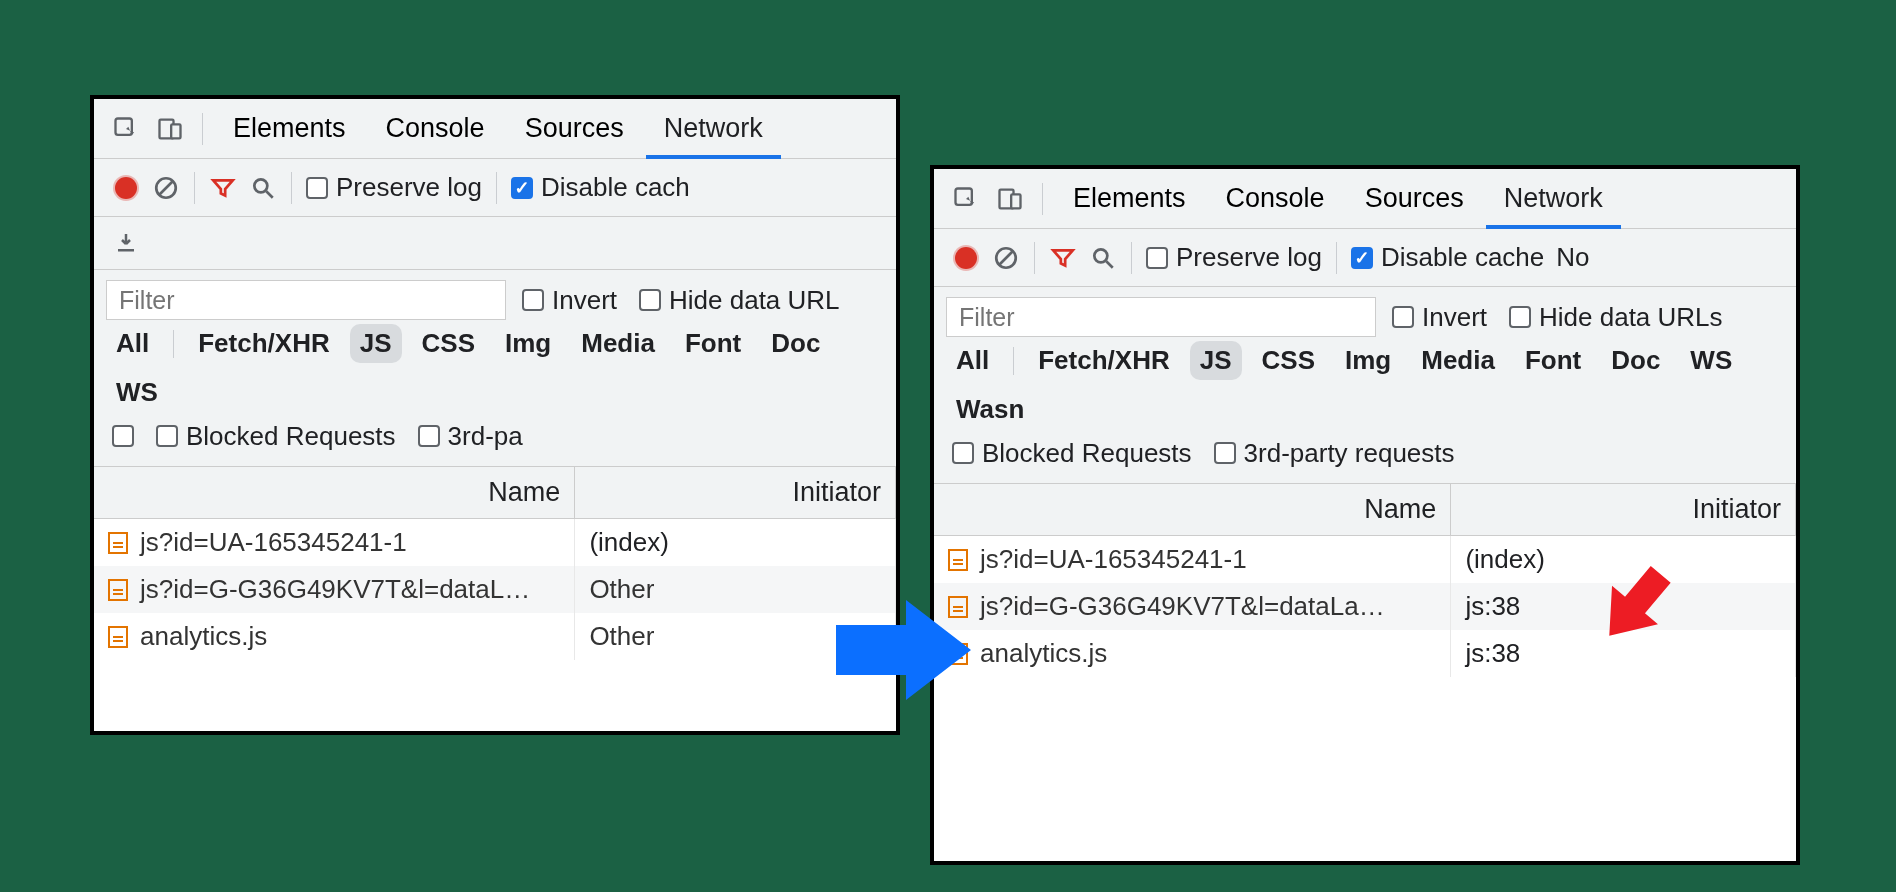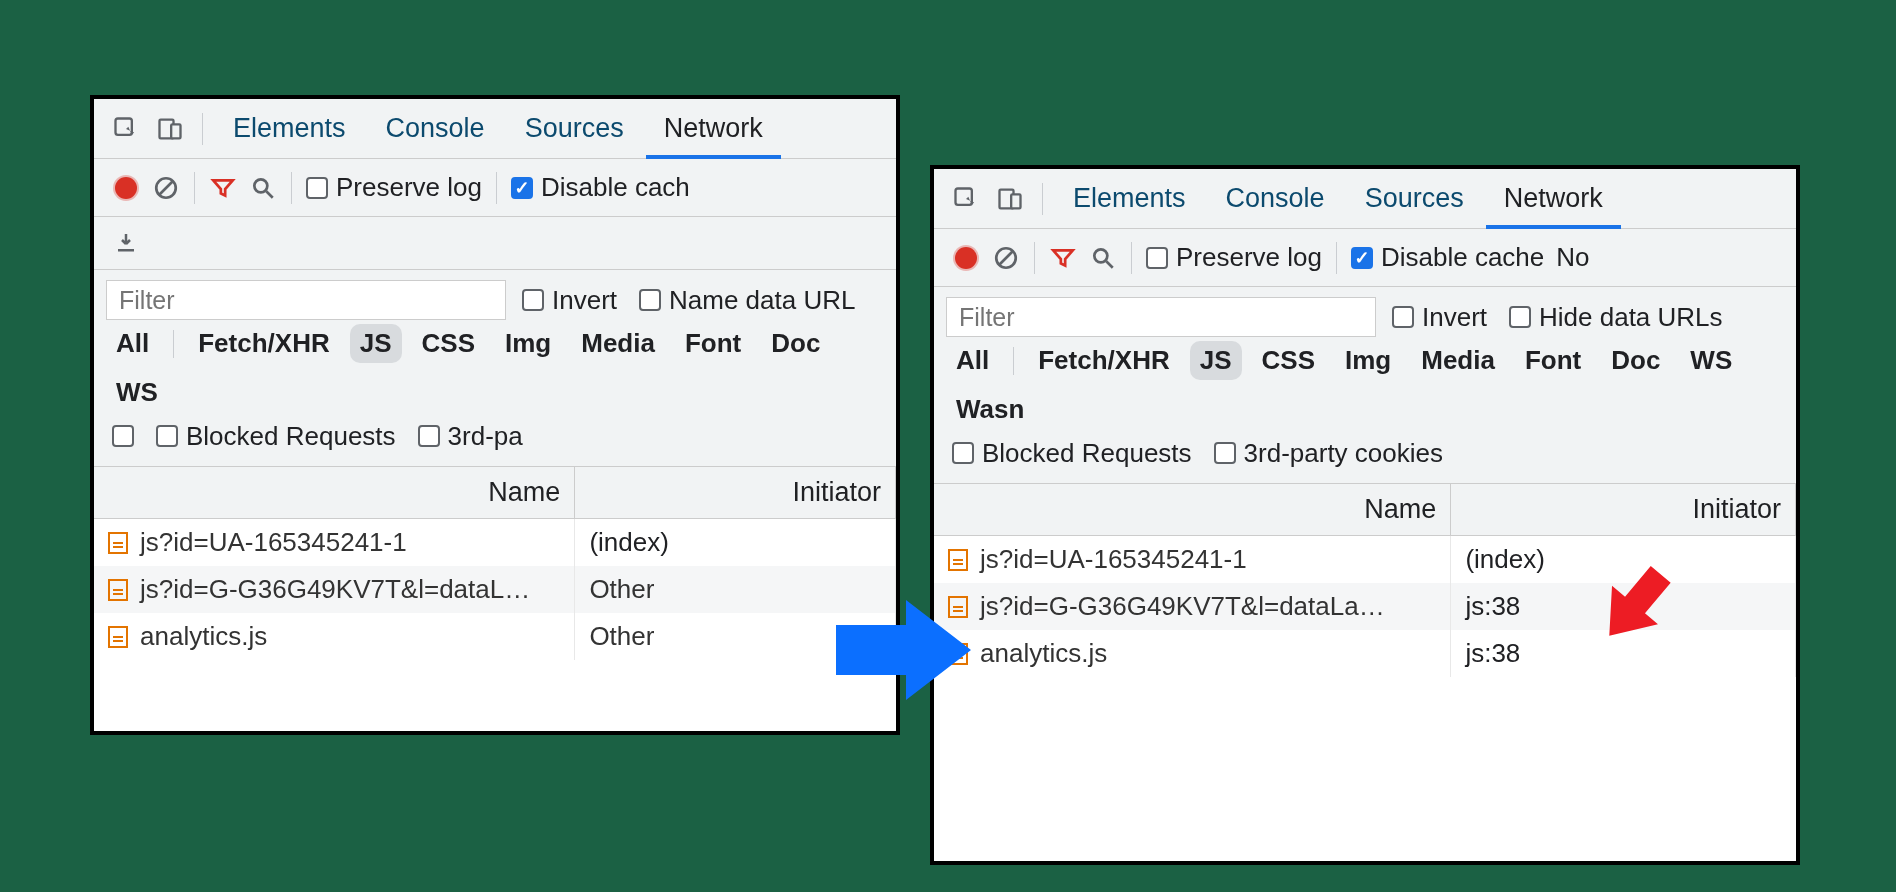--- a/index.html
+++ b/index.html
@@ -52,21 +52,21 @@
     width: 1px;
     height: 32px;
     background: #cacdd1;
     margin: 0 8px;
   }
   .tab {
     padding: 0 18px;
     height: 60px;
     display: flex;
     align-items: center;
-    color: #0c4a6e;
+    color: #000000;
     cursor: pointer;
     font-size: 27px;
   }
   .tab.active {
     color: #202124;
     box-shadow: inset 0 -4px 0 #1a73e8;
   }
   .toolbar {
     display: flex;
     align-items: center;
@@ -270,21 +270,21 @@
 
   <div class="filterbar">
     <div class="filter-row">
       <input class="filter-input" placeholder="Filter" style="">
       <label class="chk">
           <span class="chkbox"></span>
           <span>Invert</span>
         </label>
       <label class="chk">
           <span class="chkbox"></span>
-          <span>Name data URL</span>
+          <span>Hide data URL</span>
         </label>
     </div>
     <div class="filter-row">
       <span class="type-pill">All</span>
       <span class="pill-divider"></span>
       <span class="type-pill">Fetch/XHR</span>
       <span class="type-pill sel">JS</span>
       <span class="type-pill">CSS</span>
       <span class="type-pill">Img</span>
       <span class="type-pill">Media</span>
@@ -417,21 +417,21 @@
       <span class="type-pill">WS</span>
       <span class="type-pill">Wasn</span>
     </div>
     <div class="filter-row">
       <label class="chk">
           <span class="chkbox"></span>
           <span>Blocked Requests</span>
         </label>
       <label class="chk">
           <span class="chkbox"></span>
-          <span>3rd-party cookies</span>
+          <span>3rd-party requests</span>
         </label>
     </div>
   </div>
 
   <table class="table">
     <colgroup>
         <col class="col-name">
         <col class="col-init">
       </colgroup>
     <thead>

